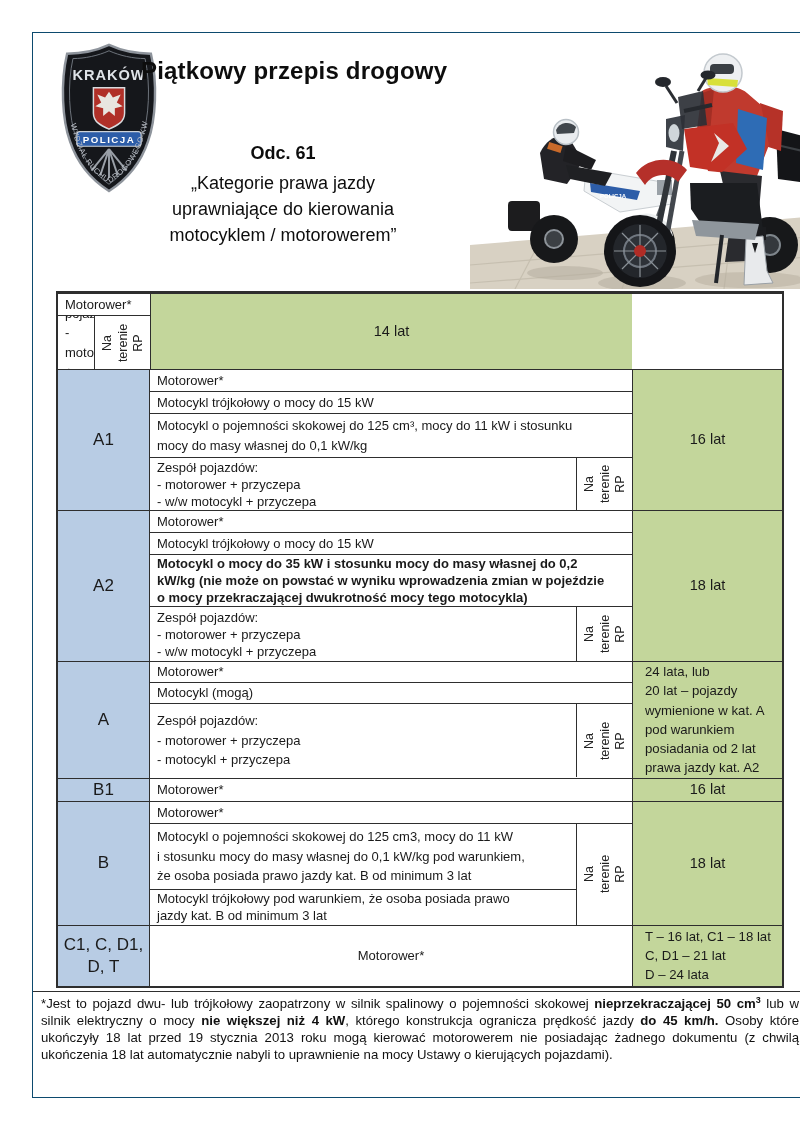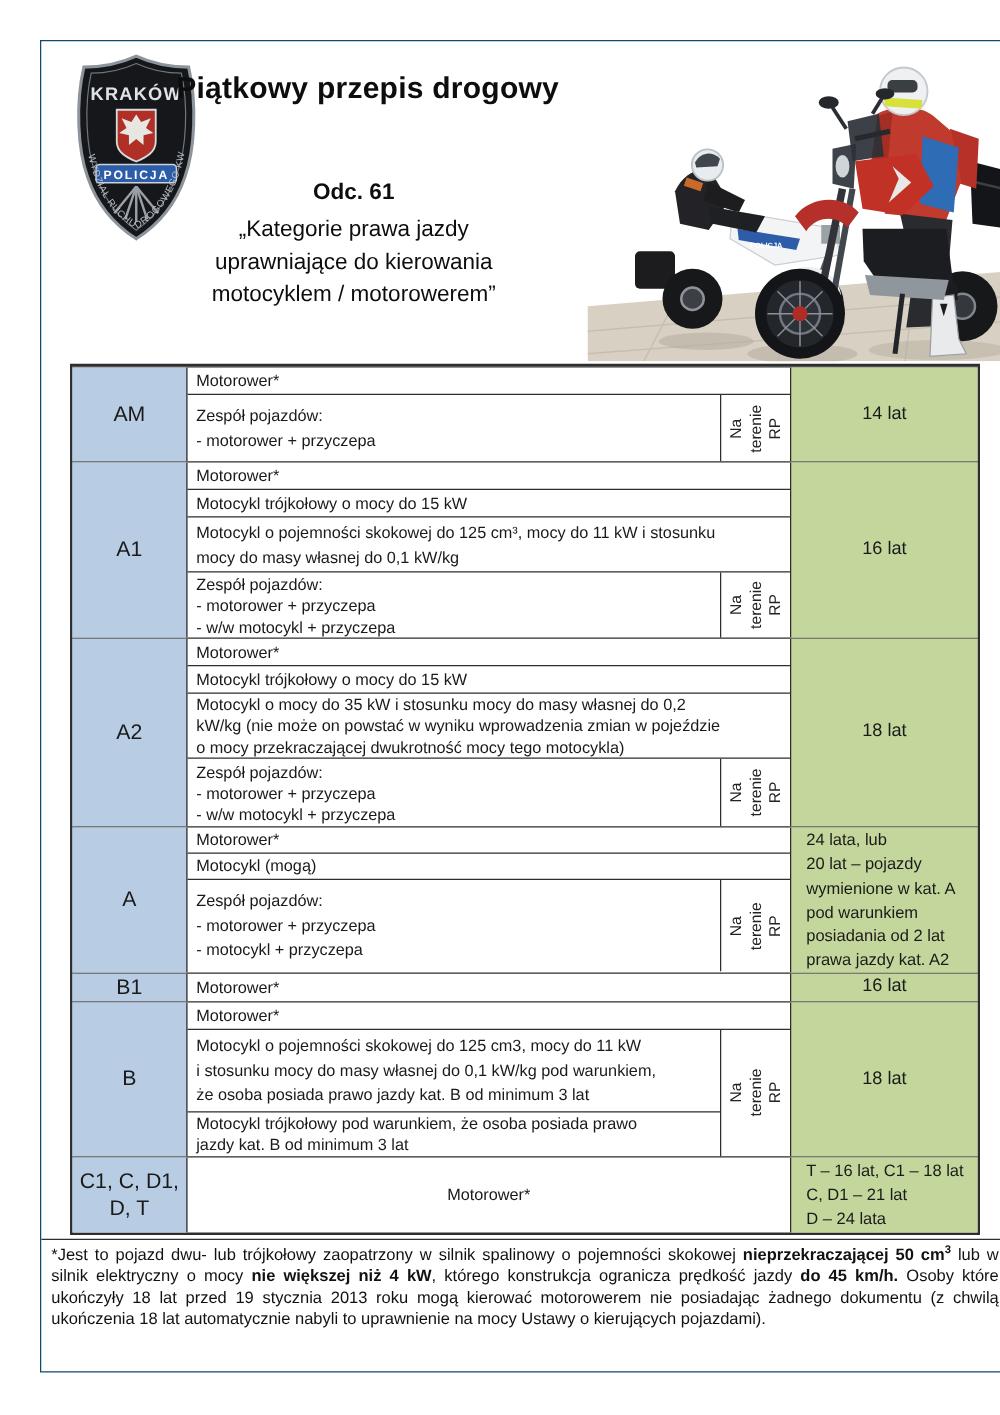--- a/index.html
+++ b/index.html
@@ -191,21 +191,20 @@
           <line x1="188" y1="200" x2="152" y2="236"></line>
         </g>
         <circle cx="170" cy="218" r="6" fill="#b02c26"></circle>
       </g>
     </svg>
   </div>
 
   <div class="ltable">
     <div>
         <div class="trow">
-          <div class="cat-cell">AM</div>
           <div class="desc-cell" style="grid-template-rows: 22px 53px;">
             <div class="item bb" style="grid-area: 1 / 1 / auto / -1;">Motorower*</div>
             <div class="item" style="grid-area: 2 / 1;">Zespół pojazdów:
 - motorower + przyczepa</div>
             <div class="rp-cell" style="grid-area: 2 / 2 / 3;">
               <span class="rp-rot">Na
 terenie
 RP</span>
             </div>
           </div>
@@ -227,21 +226,21 @@
 RP</span>
             </div>
           </div>
           <div class="age-cell">16 lat</div>
         </div>
         <div class="trow">
           <div class="cat-cell">A2</div>
           <div class="desc-cell" style="grid-template-rows: 22px 22px 52px 54px;">
             <div class="item bb" style="grid-area: 1 / 1 / auto / -1;">Motorower*</div>
             <div class="item bb" style="grid-area: 2 / 1 / auto / -1;">Motocykl trójkołowy o mocy do 15 kW</div>
-            <div class="item bb tight" style="grid-area: 3 / 1 / auto / -1;">Motocykl o mocy do 35 kW i stosunku mocy do masy własnej do 0,2
+            <div class="item bb tight" style="grid-area: 3 / 1 / auto / -1; font-weight: bold;">Motocykl o mocy do 35 kW i stosunku mocy do masy własnej do 0,2
 kW/kg (nie może on powstać w wyniku wprowadzenia zmian w pojeździe
 o mocy przekraczającej dwukrotność mocy tego motocykla)</div>
             <div class="item tight" style="grid-area: 4 / 1;">Zespół pojazdów:
 - motorower + przyczepa
 - w/w motocykl + przyczepa</div>
             <div class="rp-cell" style="grid-area: 4 / 2 / 5;">
               <span class="rp-rot">Na
 terenie
 RP</span>
             </div>

